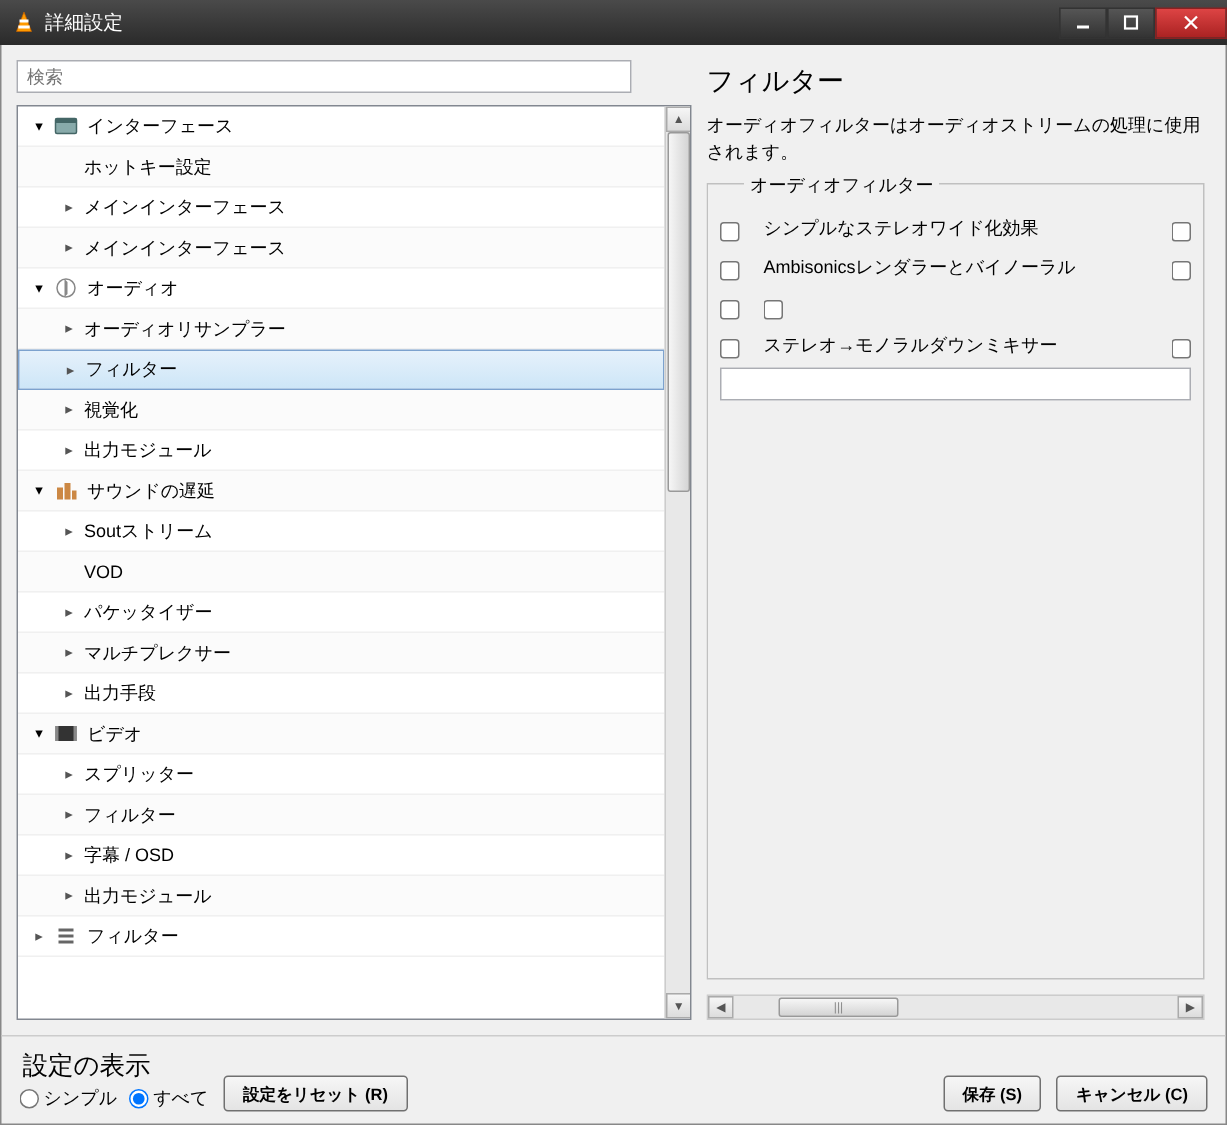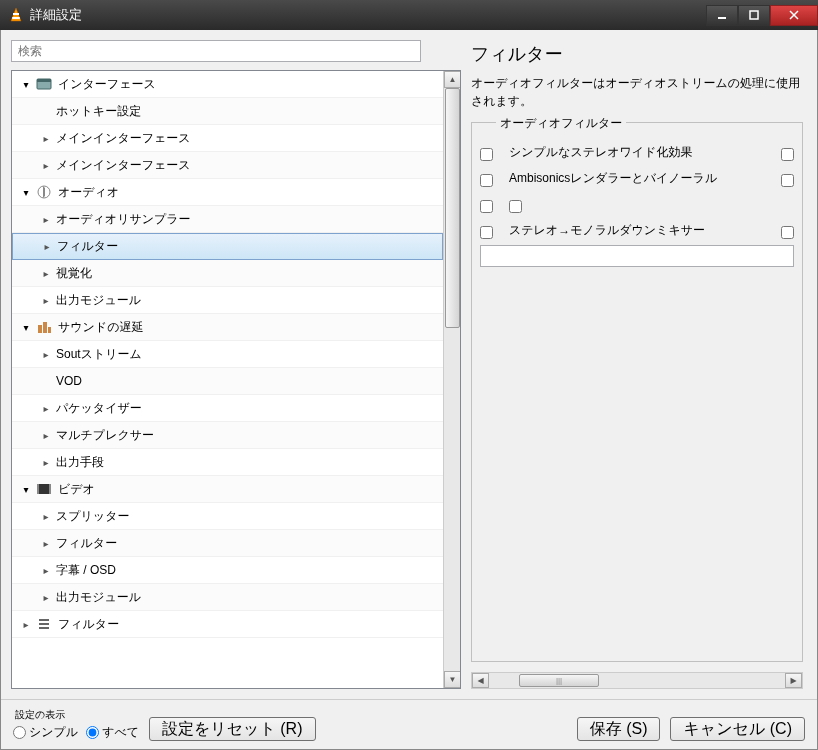--- a/index.html
+++ b/index.html
@@ -53,25 +53,25 @@
 .filter-row .cb2 { width: 13px; height: 13px; }
 .filter-textbox { width: 100%; height: 22px; border: 1px solid #abadb3; margin-top: 6px; background: #fff; }
 
 .h-scroll { height: 17px; background: #e8e8e8; border: 1px solid #ccc; display: flex; align-items: center; position: relative; margin-top: 4px; }
 .h-scroll .arr { width: 17px; height: 15px; background: linear-gradient(#f6f6f6,#dcdcdc); border: 1px solid #aaa; display: flex; align-items: center; justify-content: center; font-size: 8px; color: #555; }
 .h-scroll .track { flex: 1; position: relative; height: 15px; }
 .h-scroll .thumb { position: absolute; left: 30px; width: 80px; height: 13px; top: 1px; background: linear-gradient(#f6f6f6,#d4d4d4); border: 1px solid #999; border-radius: 2px; display: flex; align-items: center; justify-content: center; color: #888; font-size: 8px; }
 
 .footer { border-top: 1px solid #ccc; padding: 8px 12px; display: flex; align-items: flex-end; gap: 10px; }
 .mode-group { display: flex; flex-direction: column; gap: 2px; }
-.mode-group .lbl { font-size: 10px; margin-left: 2px; }
+.mode-group .lbl { font-size: 17px; margin-left: 2px; }
 .radios { display: flex; gap: 8px; align-items: center; }
 .radios label { display: flex; align-items: center; gap: 3px; font-size: 12px; }
 .radios input { width: 13px; height: 13px; }
-.btn { height: 24px; padding: 0 12px; border: 1px solid #707070; background: linear-gradient(#f6f6f6,#e4e4e4); border-radius: 3px; cursor: pointer; font-size: 16px; }
+.btn { height: 24px; padding: 0 12px; border: 1px solid #707070; background: linear-gradient(#f6f6f6,#e4e4e4); border-radius: 3px; cursor: pointer; font-size: 11px; font-weight: bold; }
 .footer .spacer { flex: 1; }
 </style>
 </head>
 <body>
 
 <div class="window">
 
   <div class="titlebar">
     <span class="vlc-icon">
       <svg viewBox="0 0 16 16">

